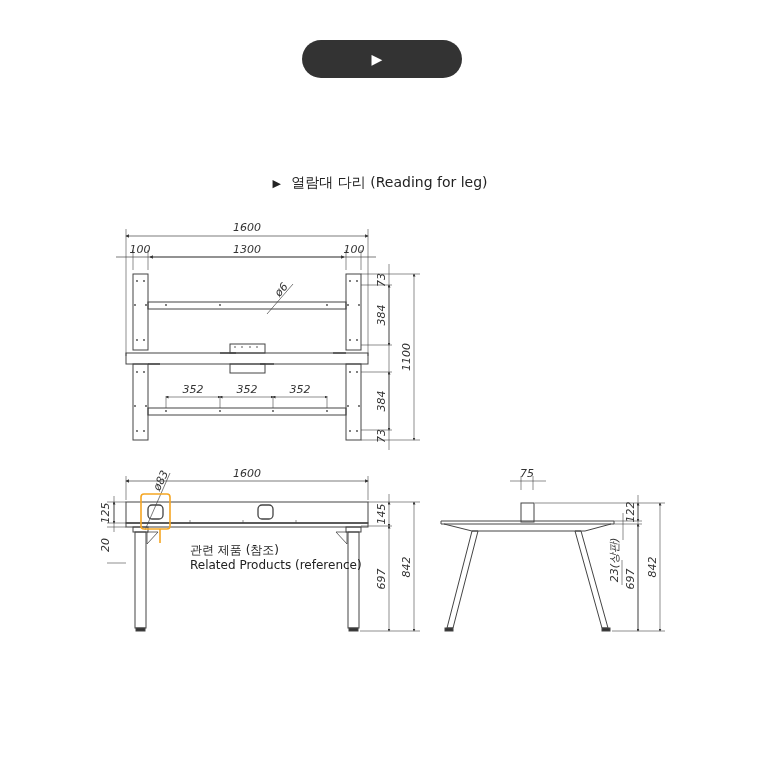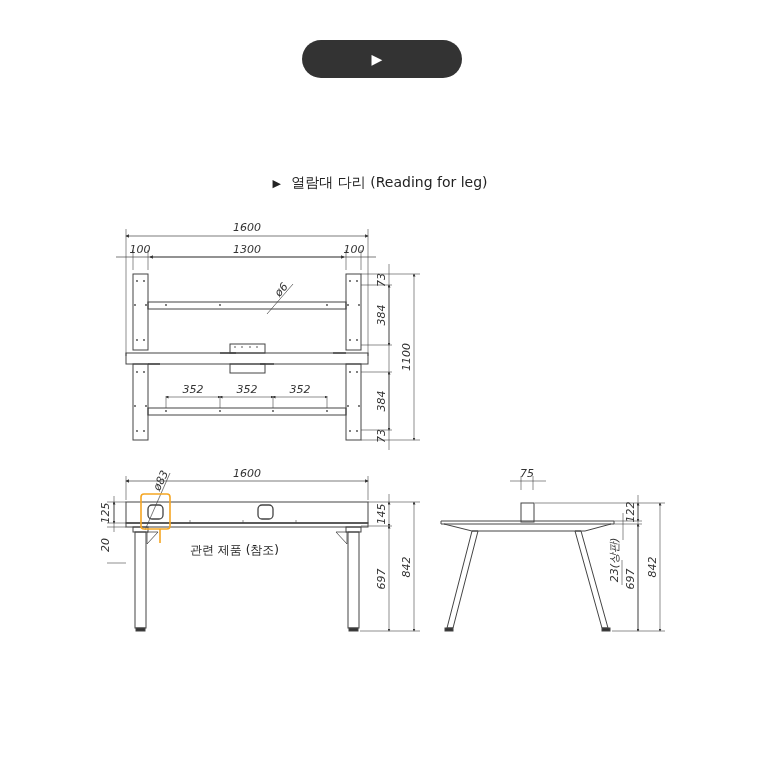--- a/index.html
+++ b/index.html
@@ -228,13 +228,14 @@
   </g>
   <text class="dim" x="527" y="477" text-anchor="middle">75</text>
   <text class="dim" x="634" y="512" text-anchor="middle" transform="rotate(-90 634 512)">122</text>
   <text class="dim" x="618" y="560" text-anchor="middle" transform="rotate(-90 618 560)">23(상판)</text>
   <text class="dim" x="634" y="579" text-anchor="middle" transform="rotate(-90 634 579)">697</text>
   <text class="dim" x="656" y="567" text-anchor="middle" transform="rotate(-90 656 567)">842</text>
 </svg>
 
 <div class="note">
   <div>관련 제품 (참조)</div>
+  <div>Related Products (reference)</div>
 </div>
 
 </body></html>

